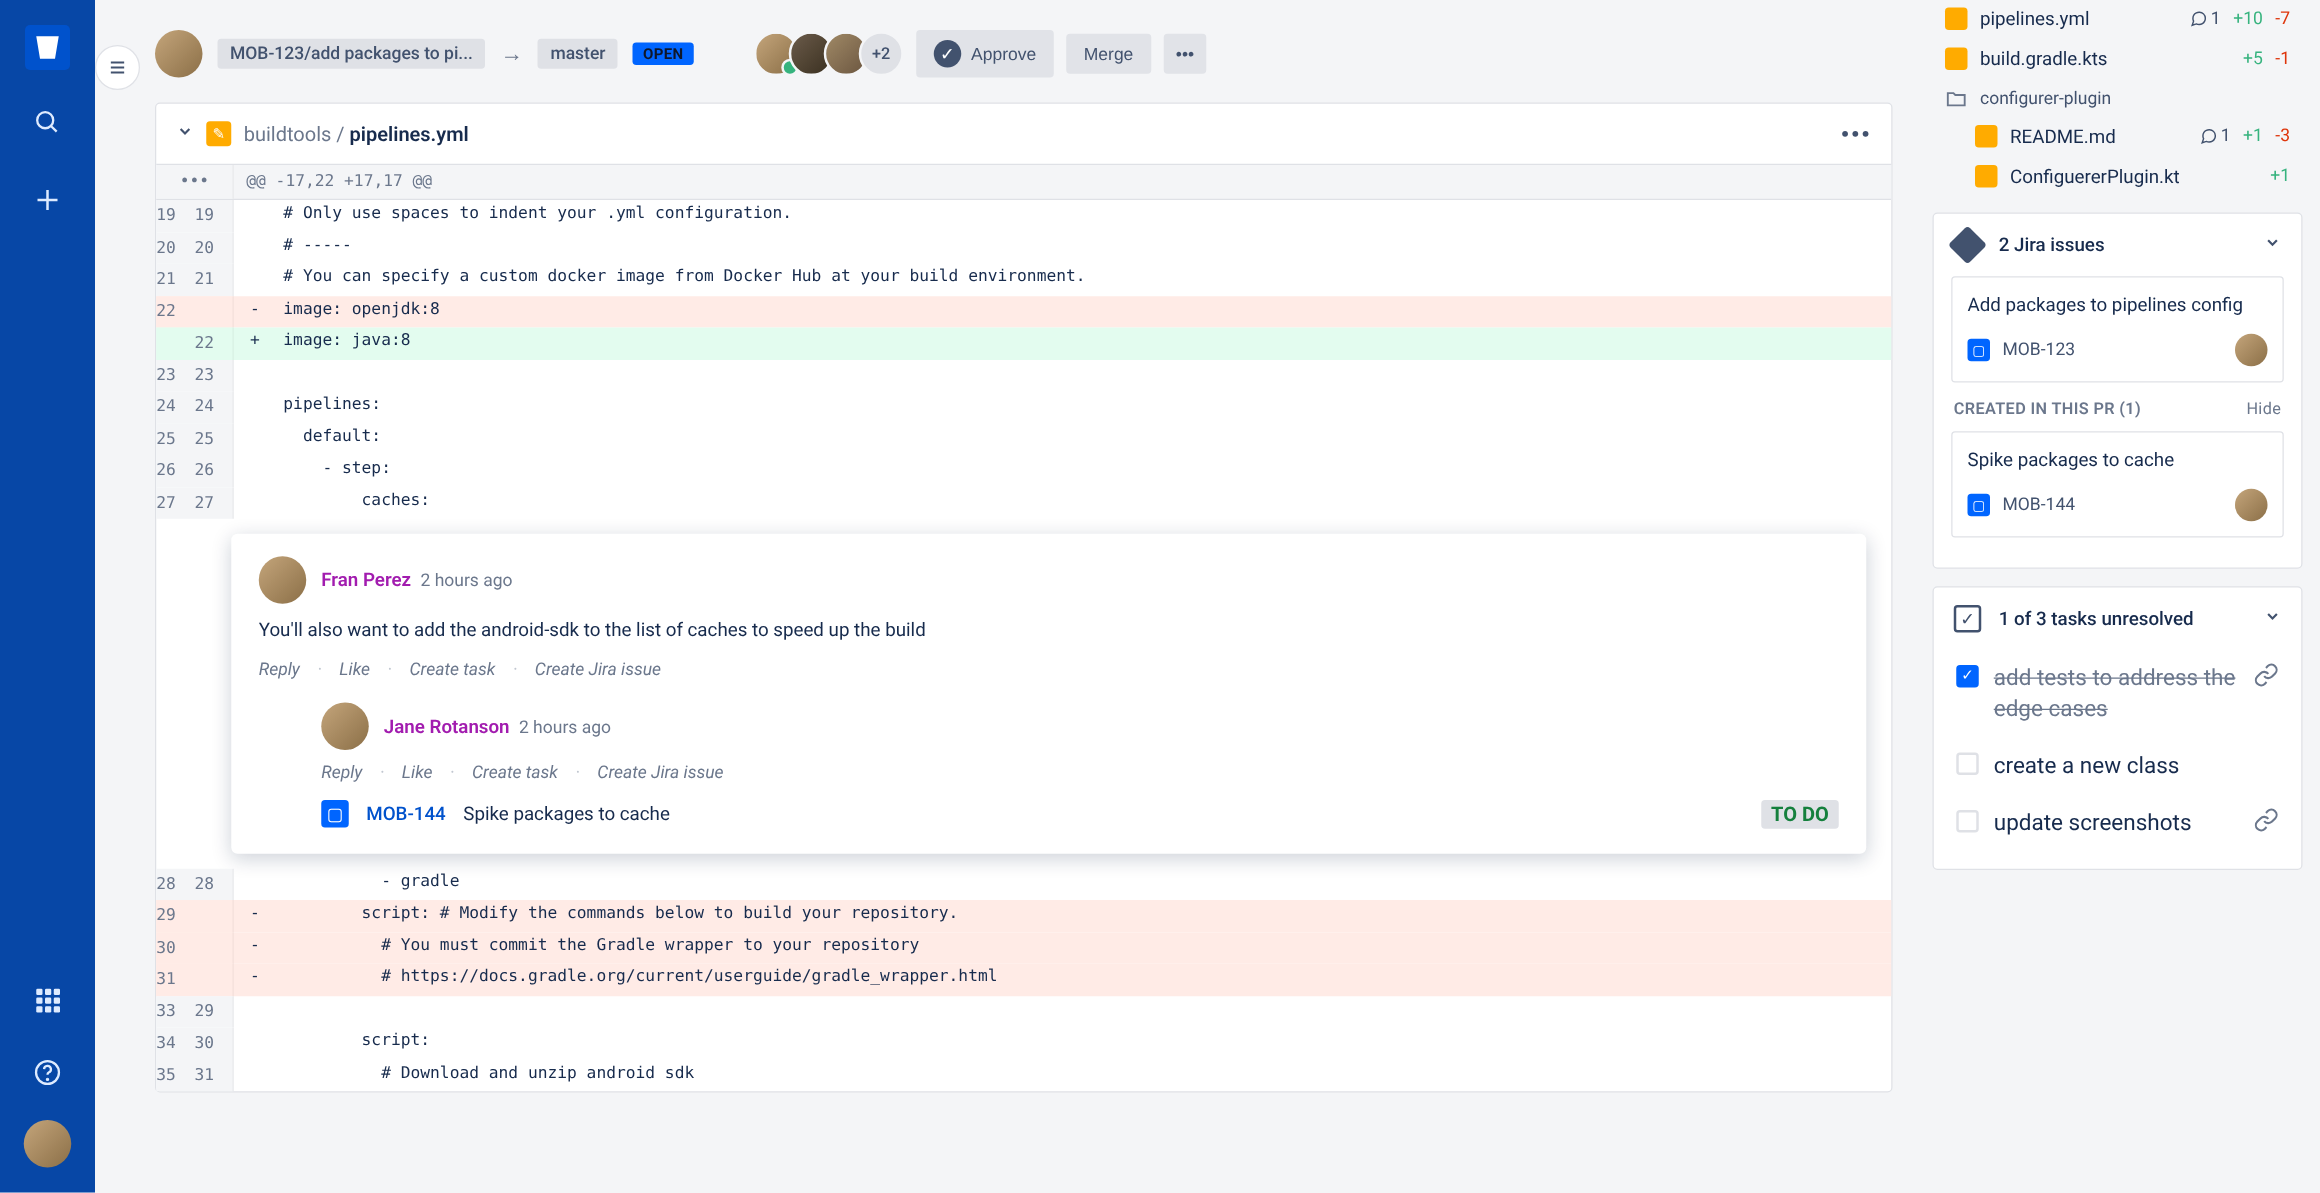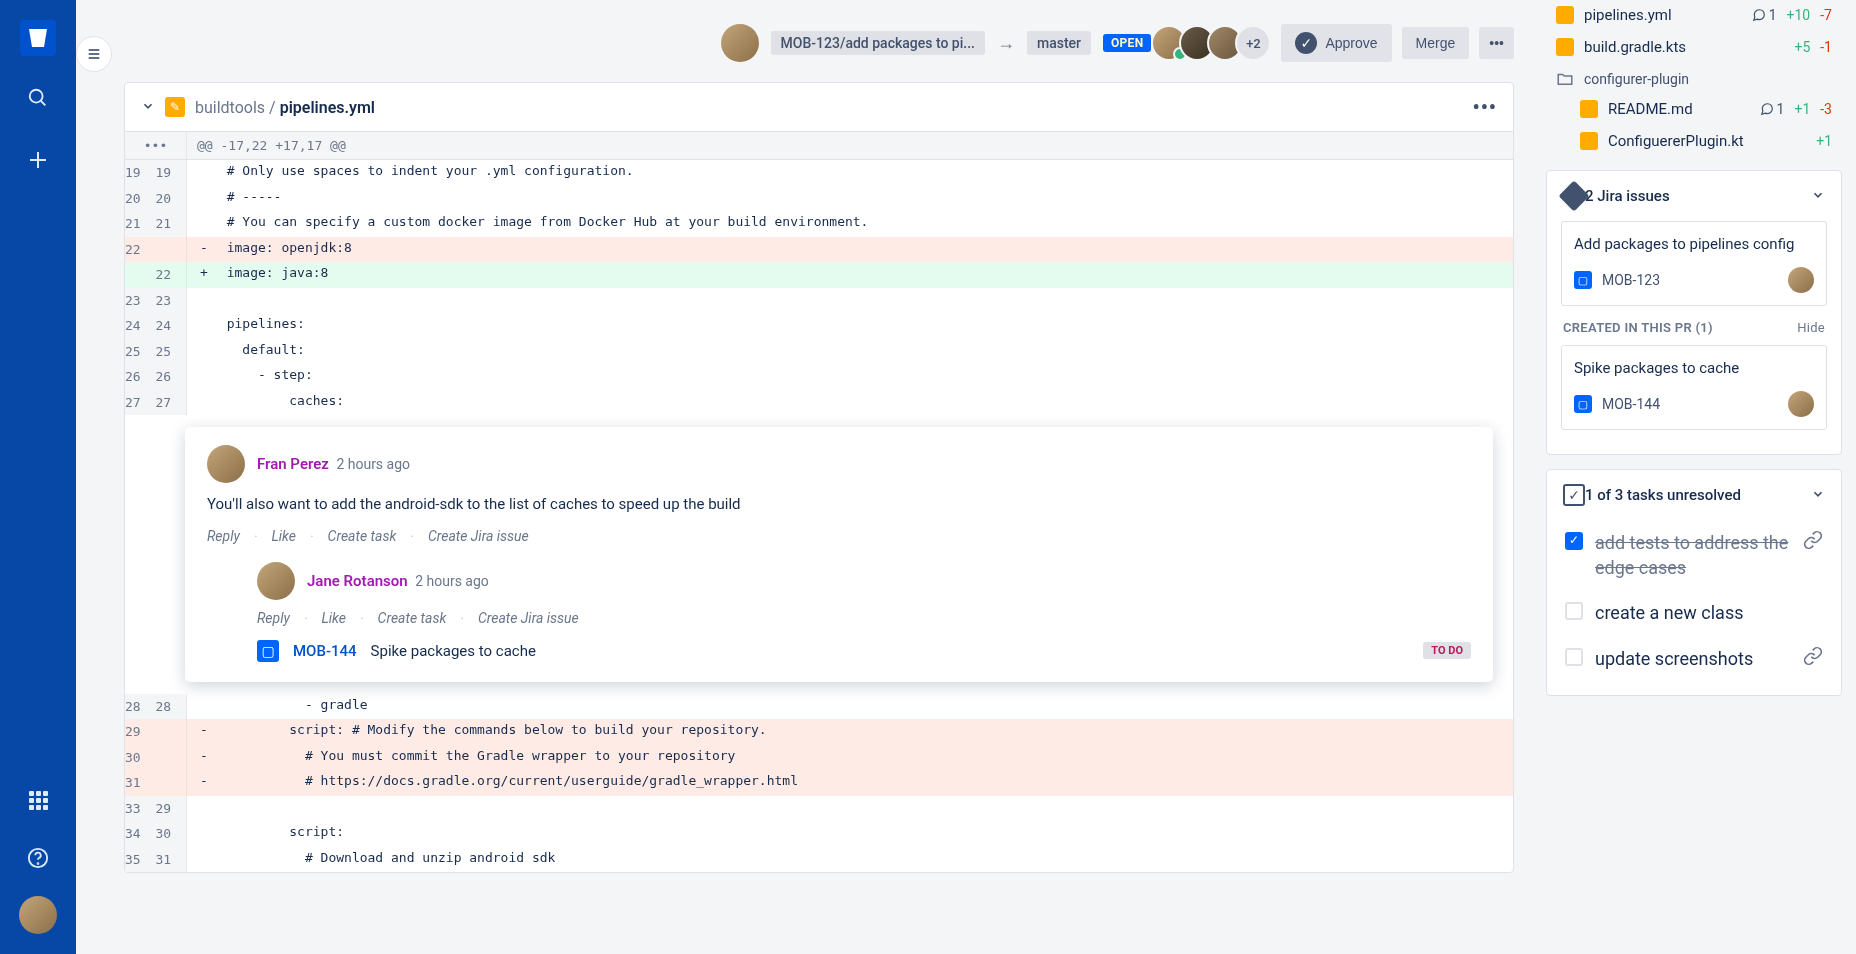--- a/index.html
+++ b/index.html
@@ -58,32 +58,33 @@
       cursor: pointer; z-index: 5;
       color: #42526e;
     }
 
     
     .main { flex: 1; display: flex; overflow: hidden; }
     .content { flex: 1; padding: 0 24px 0 48px; overflow-y: auto; }
     
     
     .header {
-      display: flex; align-items: center; justify-content: flex-end;
+      display: flex; align-items: center; justify-content: flex-start;
       padding: 24px 0 20px;
+      gap: 48px;
     }
     .header-left { display: flex; align-items: center; gap: 12px; }
     .header-avatar { width: 38px; height: 38px; border-radius: 50%; background: linear-gradient(135deg,#c4a57b,#8b6f47); }
     .branch-pill {
       background: #dfe1e6; padding: 4px 10px; border-radius: 3px;
       font-size: 14px; color: #42526e; font-weight: 500;
     }
     .arrow { color: #6b778c; font-size: 18px; }
     .status-open {
-      background: #0065ff; color: #fef9c3;
+      background: #0065ff; color: #0f172a;
       padding: 2px 8px; border-radius: 3px;
       font-size: 12px; font-weight: 700; letter-spacing: 0.3px;
     }
     .header-right { display: flex; align-items: center; gap: 10px; }
     .reviewer-stack { display: flex; align-items: center; }
     .reviewer-stack .rev {
       width: 36px; height: 36px; border-radius: 50%;
       border: 2px solid #f4f5f7; margin-left: -8px;
       position: relative;
     }
@@ -173,23 +174,23 @@
       display: flex; align-items: center; gap: 14px;
       margin-top: 12px; padding: 2px 0;
     }
     .linked-issue .jira-icon {
       width: 22px; height: 22px; background: #0065ff; border-radius: 3px;
       display:flex;align-items:center;justify-content:center;color:white;font-size:14px;
     }
     .linked-issue .key { color: #0052cc; font-weight: 500; font-size: 15px; }
     .linked-issue .title { color: #172b4d; font-size: 15px; flex: 1; }
     .linked-issue .status {
-      background: #dfe1e6; color: #be185d;
+      background: #dfe1e6; color: #15803d;
       padding: 2px 8px; border-radius: 3px;
-      font-size: 11px; font-weight: 700;
+      font-size: 16px; font-weight: 700;
     }
 
     
     .right-panel {
       width: 318px; padding: 0 14px 0 8px;
       overflow-y: auto;
       flex-shrink: 0;
     }
     .file-list-item {
       display: flex; align-items: center; gap: 10px;
@@ -203,21 +204,21 @@
     .nested-files { padding-left: 24px; }
     .file-ico { width: 18px; height: 18px; border-radius: 3px; flex-shrink:0; }
     .file-ico.mod { background: #ffab00; }
     .file-ico.new { background: #36b37e; }
     
     .panel-section {
       background: white; border-radius: 4px;
       margin-top: 14px; border: 1px solid #dfe1e6;
     }
     .panel-header {
-      display: flex; align-items: center; gap: 0;
+      display: flex; align-items: center; gap: 14px;
       padding: 14px 16px;
     }
     .panel-header .title { flex: 1; font-weight: 500; font-size: 15px; color:#172b4d; }
     .panel-header .chev { color: #42526e; }
     .panel-body { padding: 0 14px 14px; }
     
     .jira-card {
       border: 1px solid #dfe1e6; border-radius: 3px;
       padding: 12px; margin-bottom: 10px;
     }

